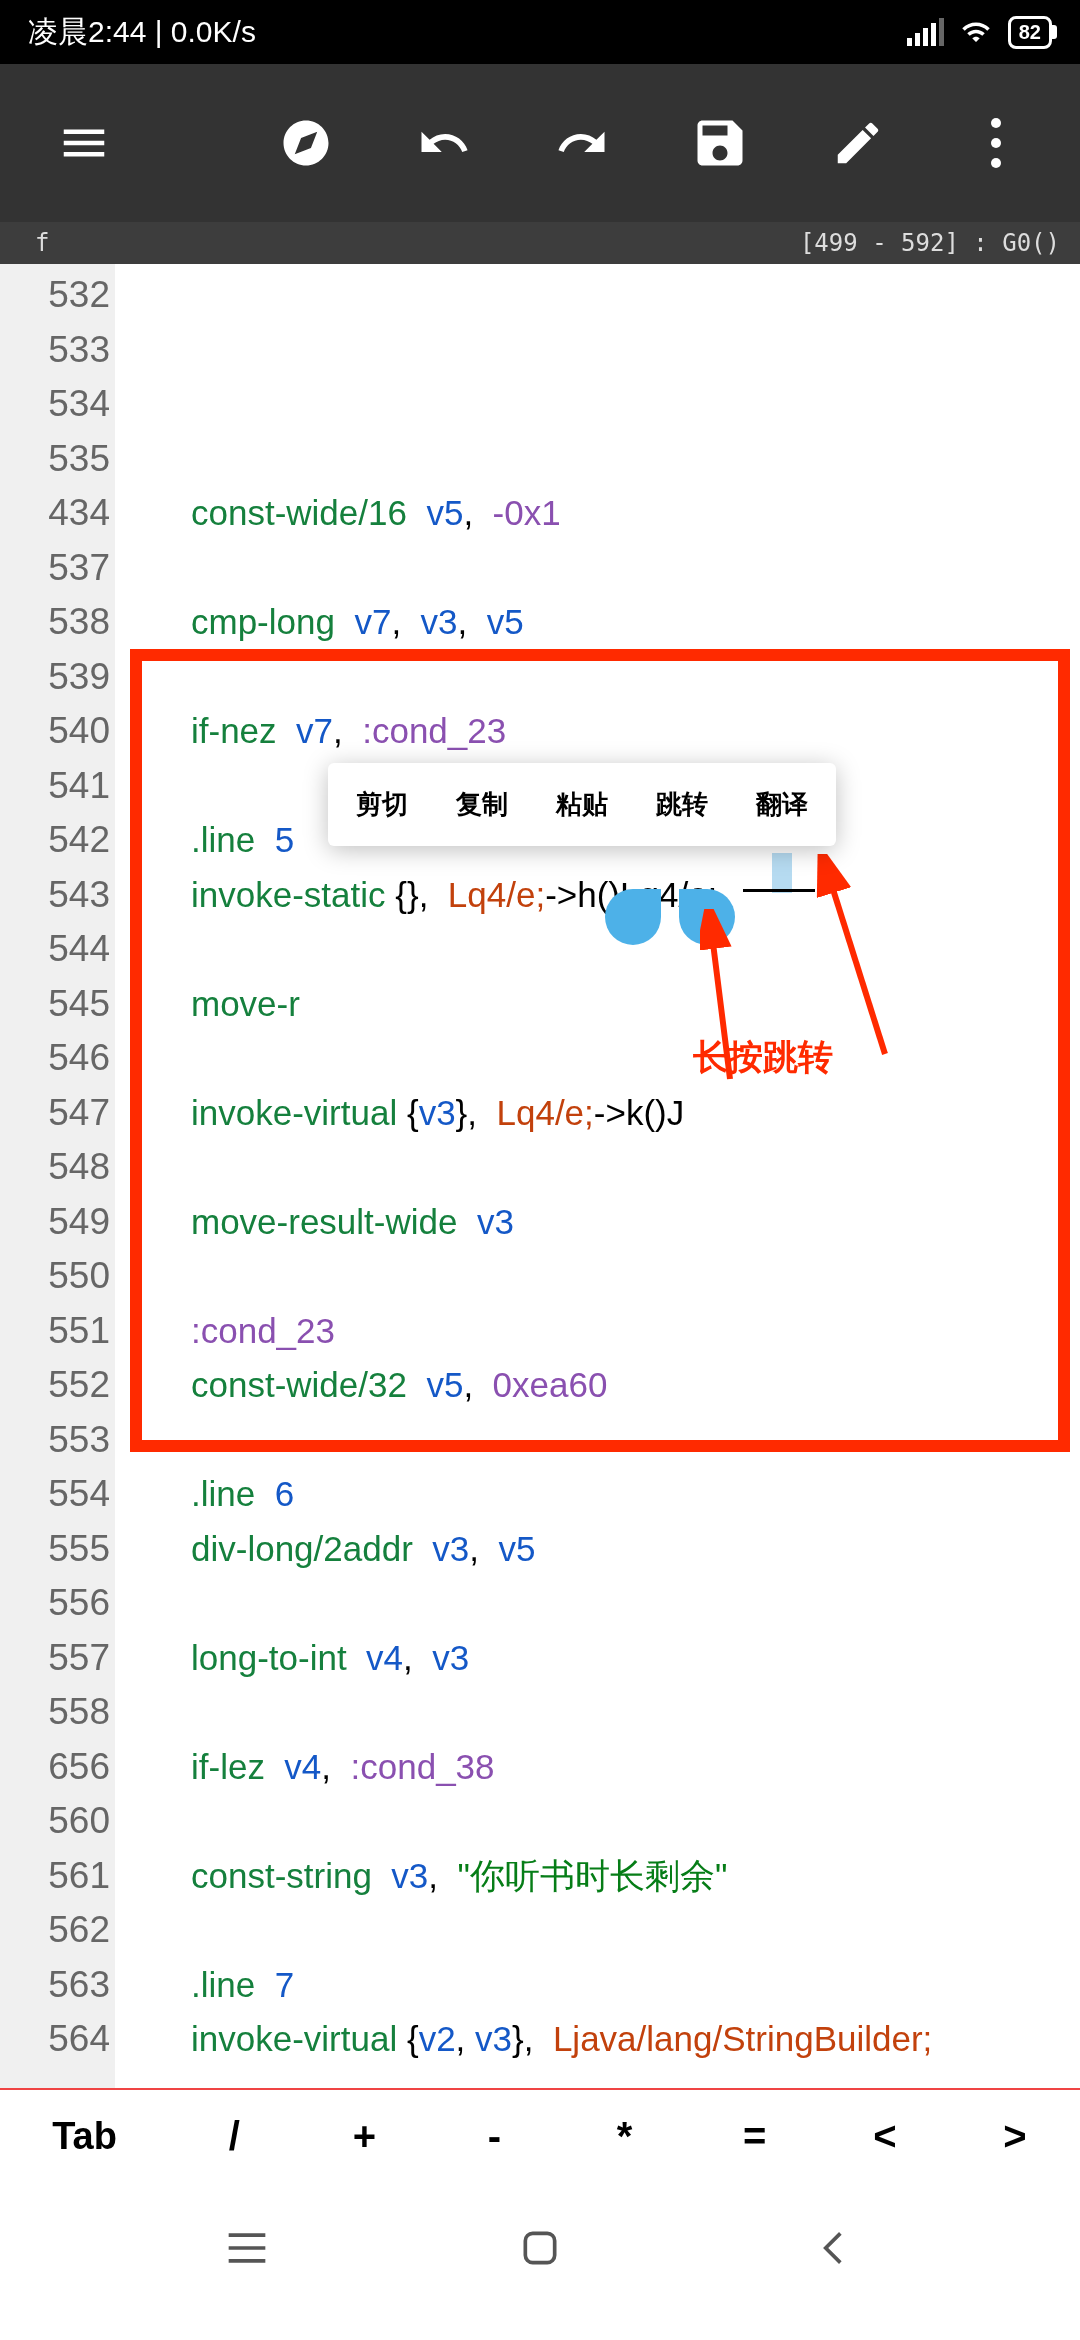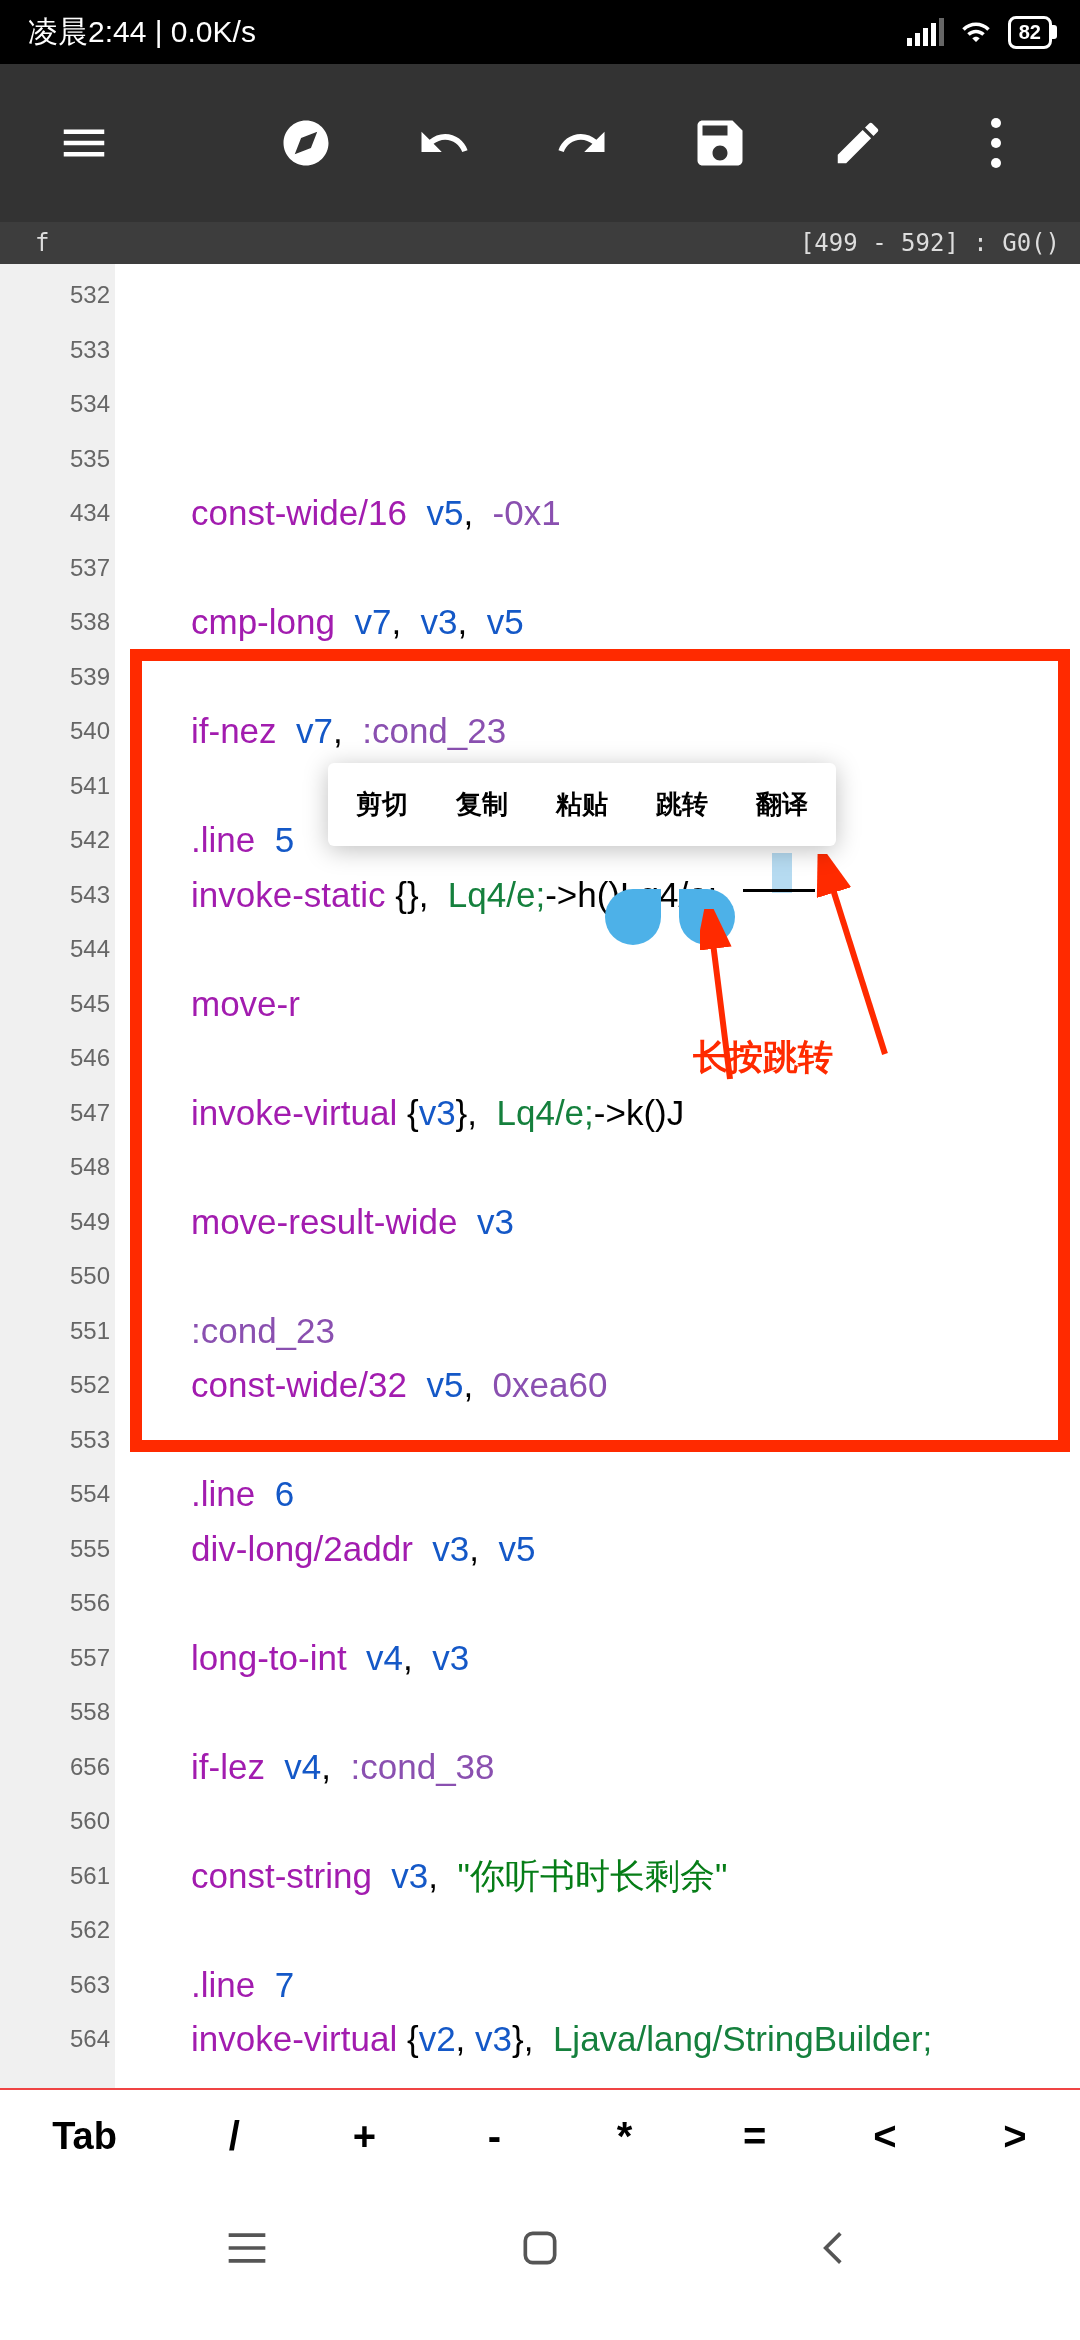--- a/index.html
+++ b/index.html
@@ -15,27 +15,27 @@
   .toolbar { height: 158px; background: #333; display: flex; align-items: center; padding: 0 20px; gap: 10px; position:relative; }
   .toolbar .spacer { flex: 1; }
   .tb-btn { width: 84px; height: 84px; display: flex; align-items: center; justify-content: center; color: #fff; margin: 0 22px; }
   .tb-btn svg { width: 54px; height: 54px; fill: #fff; }
   .tb-btn.save svg { width: 60px; height: 60px; }
   .tb-btn.menu svg { width: 54px; height: 54px; }
   .tb-btn.dots { flex-direction: column; gap: 10px; }
   .tb-btn.dots span { width: 10px; height: 10px; background: #fff; border-radius: 50%; }
   .mini-bar { height: 42px; background: #3d3d3d; color: #ddd; display: flex; align-items: center; justify-content: space-between; padding: 0 20px 0 35px; font-family: monospace; font-size: 24px; }
   .editor { position: relative; height: 1824px; background: #fff; display: flex; }
-  .gutter { width: 115px; background: #f0f0f0; text-align: right; padding-right: 5px; color: #666; font-family: sans-serif; font-size: 24px; line-height: 54.5px; padding-top: 4px; }
+  .gutter { width: 115px; background: #f0f0f0; text-align: right; padding-right: 5px; color: #666; font-family: sans-serif; font-size: 37px; line-height: 54.5px; padding-top: 4px; }
   .code-area { flex: 1; padding-left: 6px; padding-top: 4px; font-family: sans-serif; font-size: 35px; line-height: 54.5px; white-space: pre; overflow: hidden; position: relative; }
   .code-line { height: 54.5px; padding-left: 70px; }
-  .b { color: #a21caf; text-align: center; }
+  .b { color: #15803d; text-align: center; }
   .n { color: #1458c7; }
   .c { color: #8a50b0; }
-  .g { color: #15803d; }
+  .g { color: #c2410c; }
   .s { color: #067d17; }
   .k { color: #000; }
   .red-box { position: absolute; border: 12px solid #ff2a00; left: 130px; top: 385px; width: 940px; height: 803px; pointer-events: none; }
   .context-menu { position: absolute; left: 328px; top: 499px; background: #fff; border-radius: 6px; box-shadow: 0 4px 25px rgba(0,0,0,.25); display: flex; padding: 24px 28px; gap: 48px; font-size: 26px; font-weight: 600; z-index: 20; }
   .context-menu div { cursor: pointer; }
   .sel-handles { position: absolute; left: 605px; top: 625px; z-index: 15; pointer-events:none; }
   .sel-handle { width: 56px; height: 56px; background: #4db1e8; position: absolute; }
   .sel-handle.left { border-radius: 50% 0 50% 50%; left: 0; }
   .sel-handle.right { border-radius: 0 50% 50% 50%; left: 74px; }
   .sel-highlight { position:absolute; background:#b6dbf1; width:20px; height:40px; left:657px; top:589px; z-index:1; }

